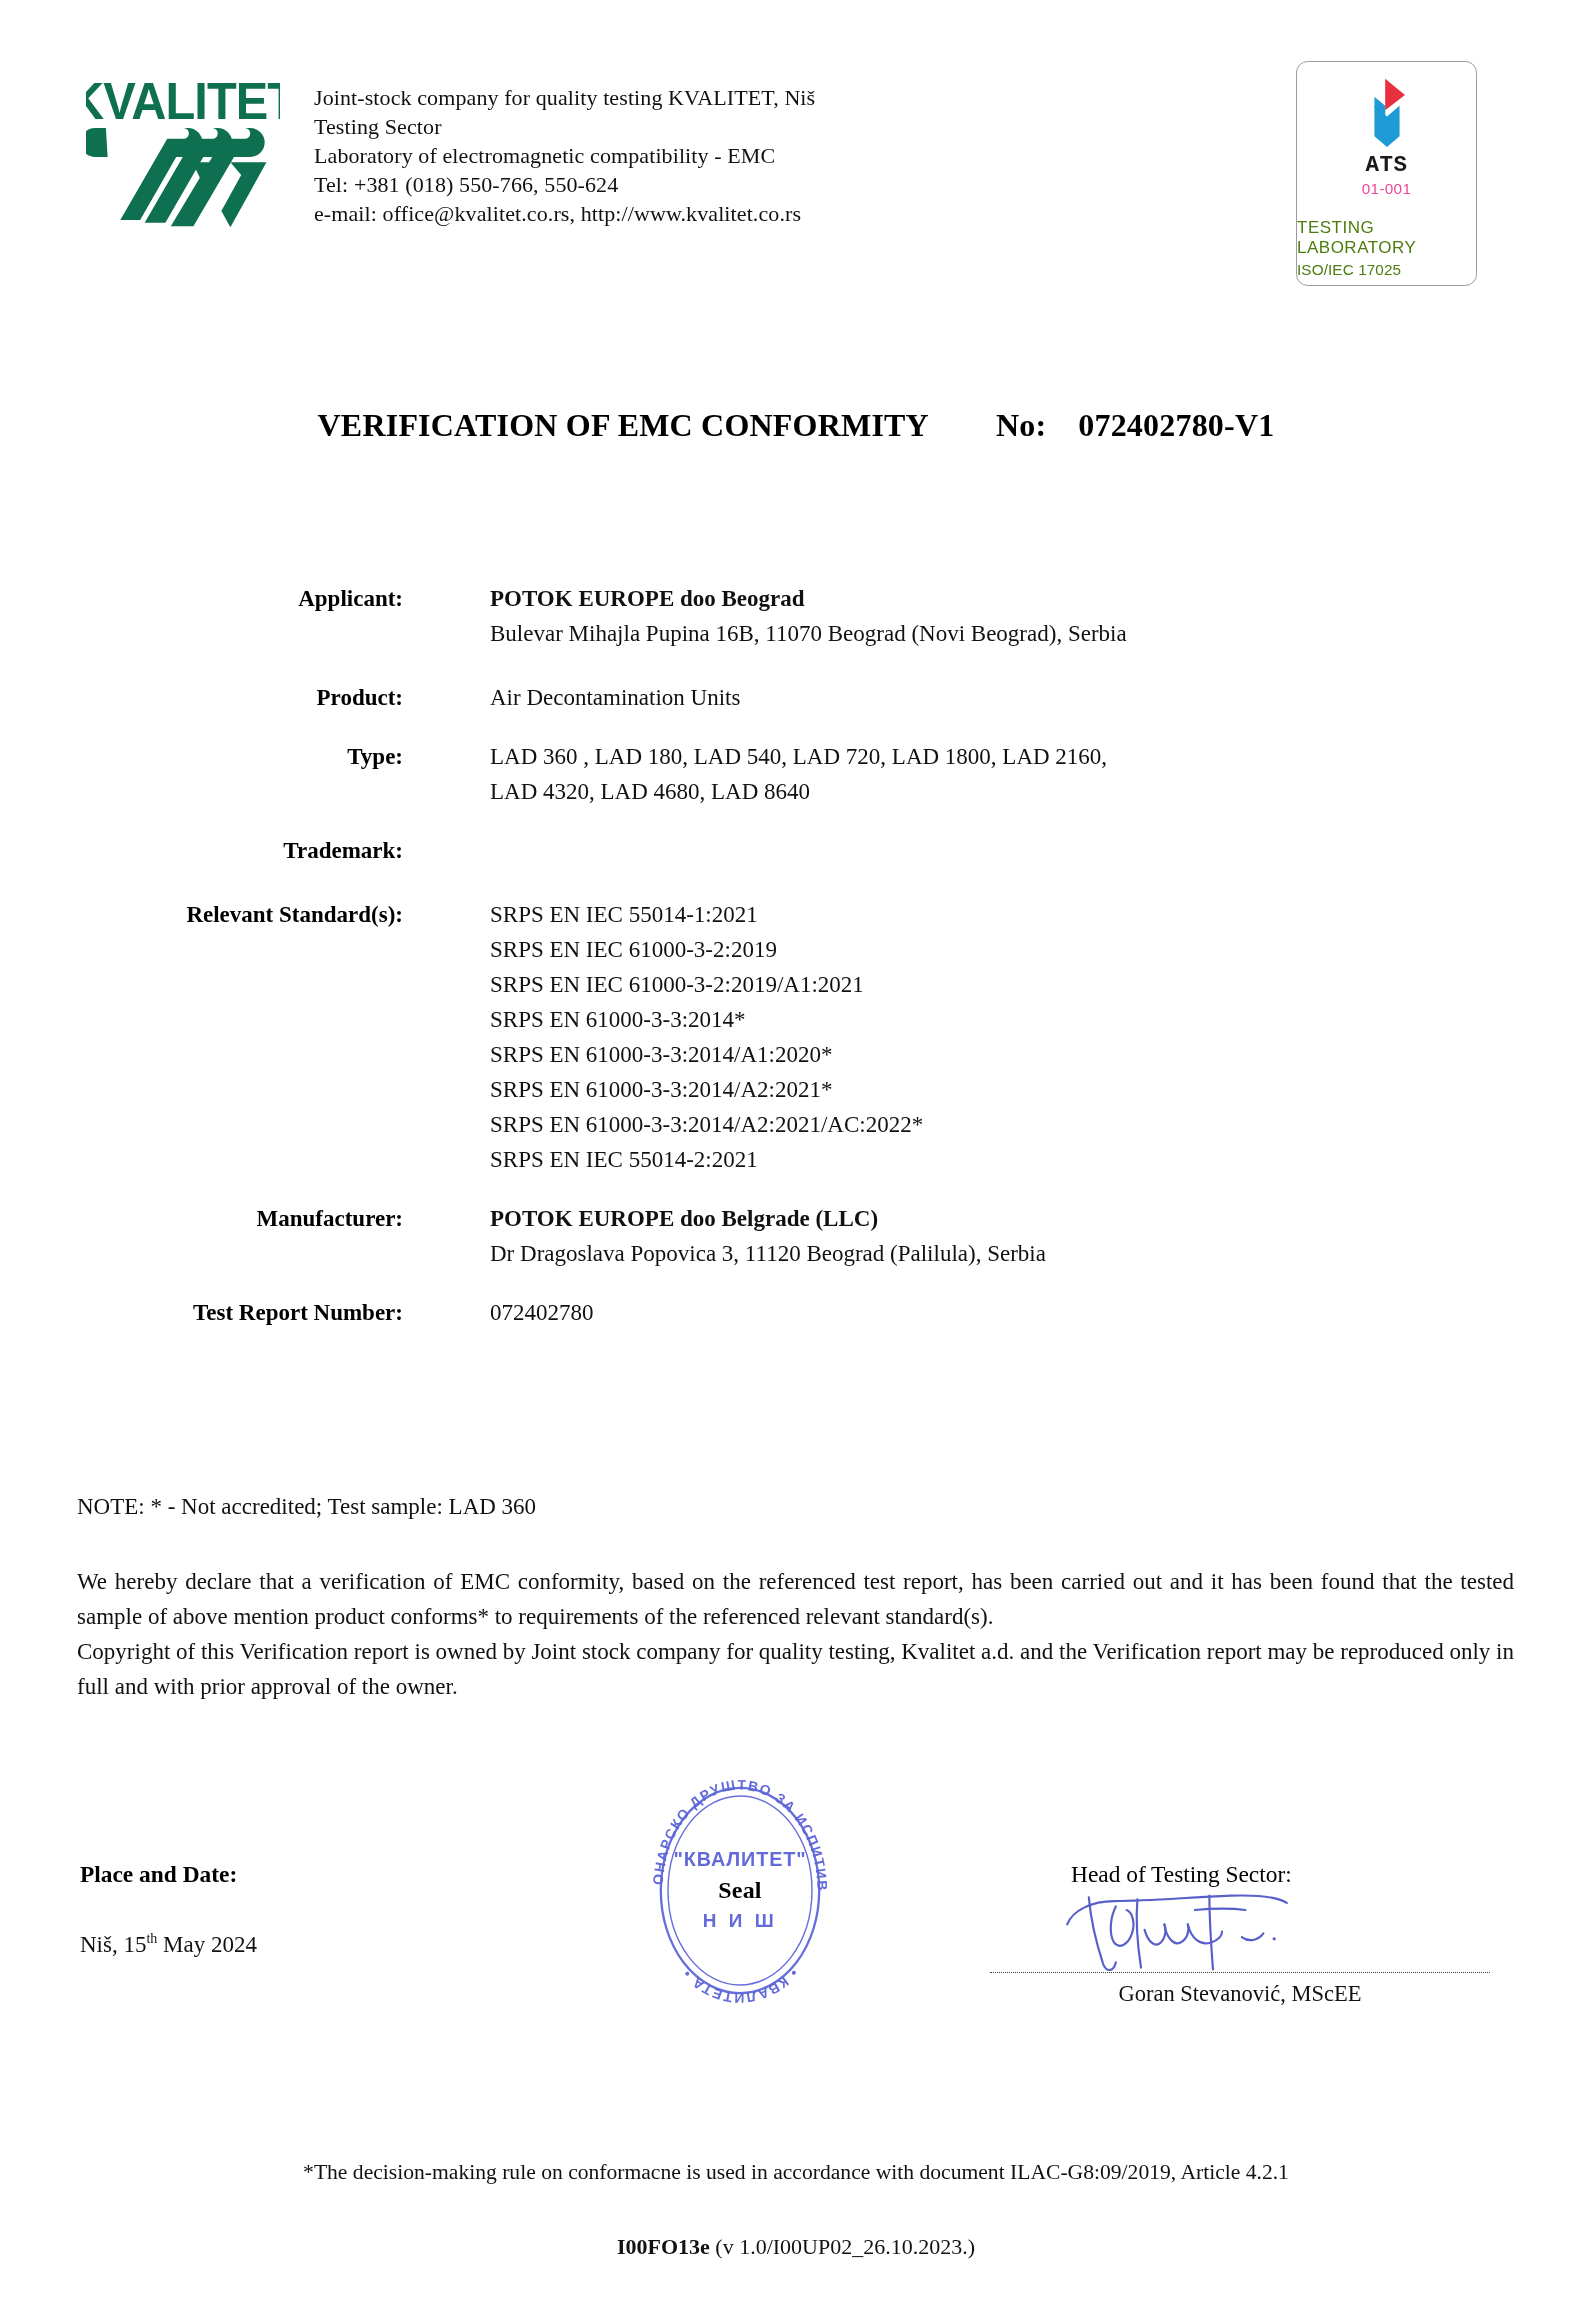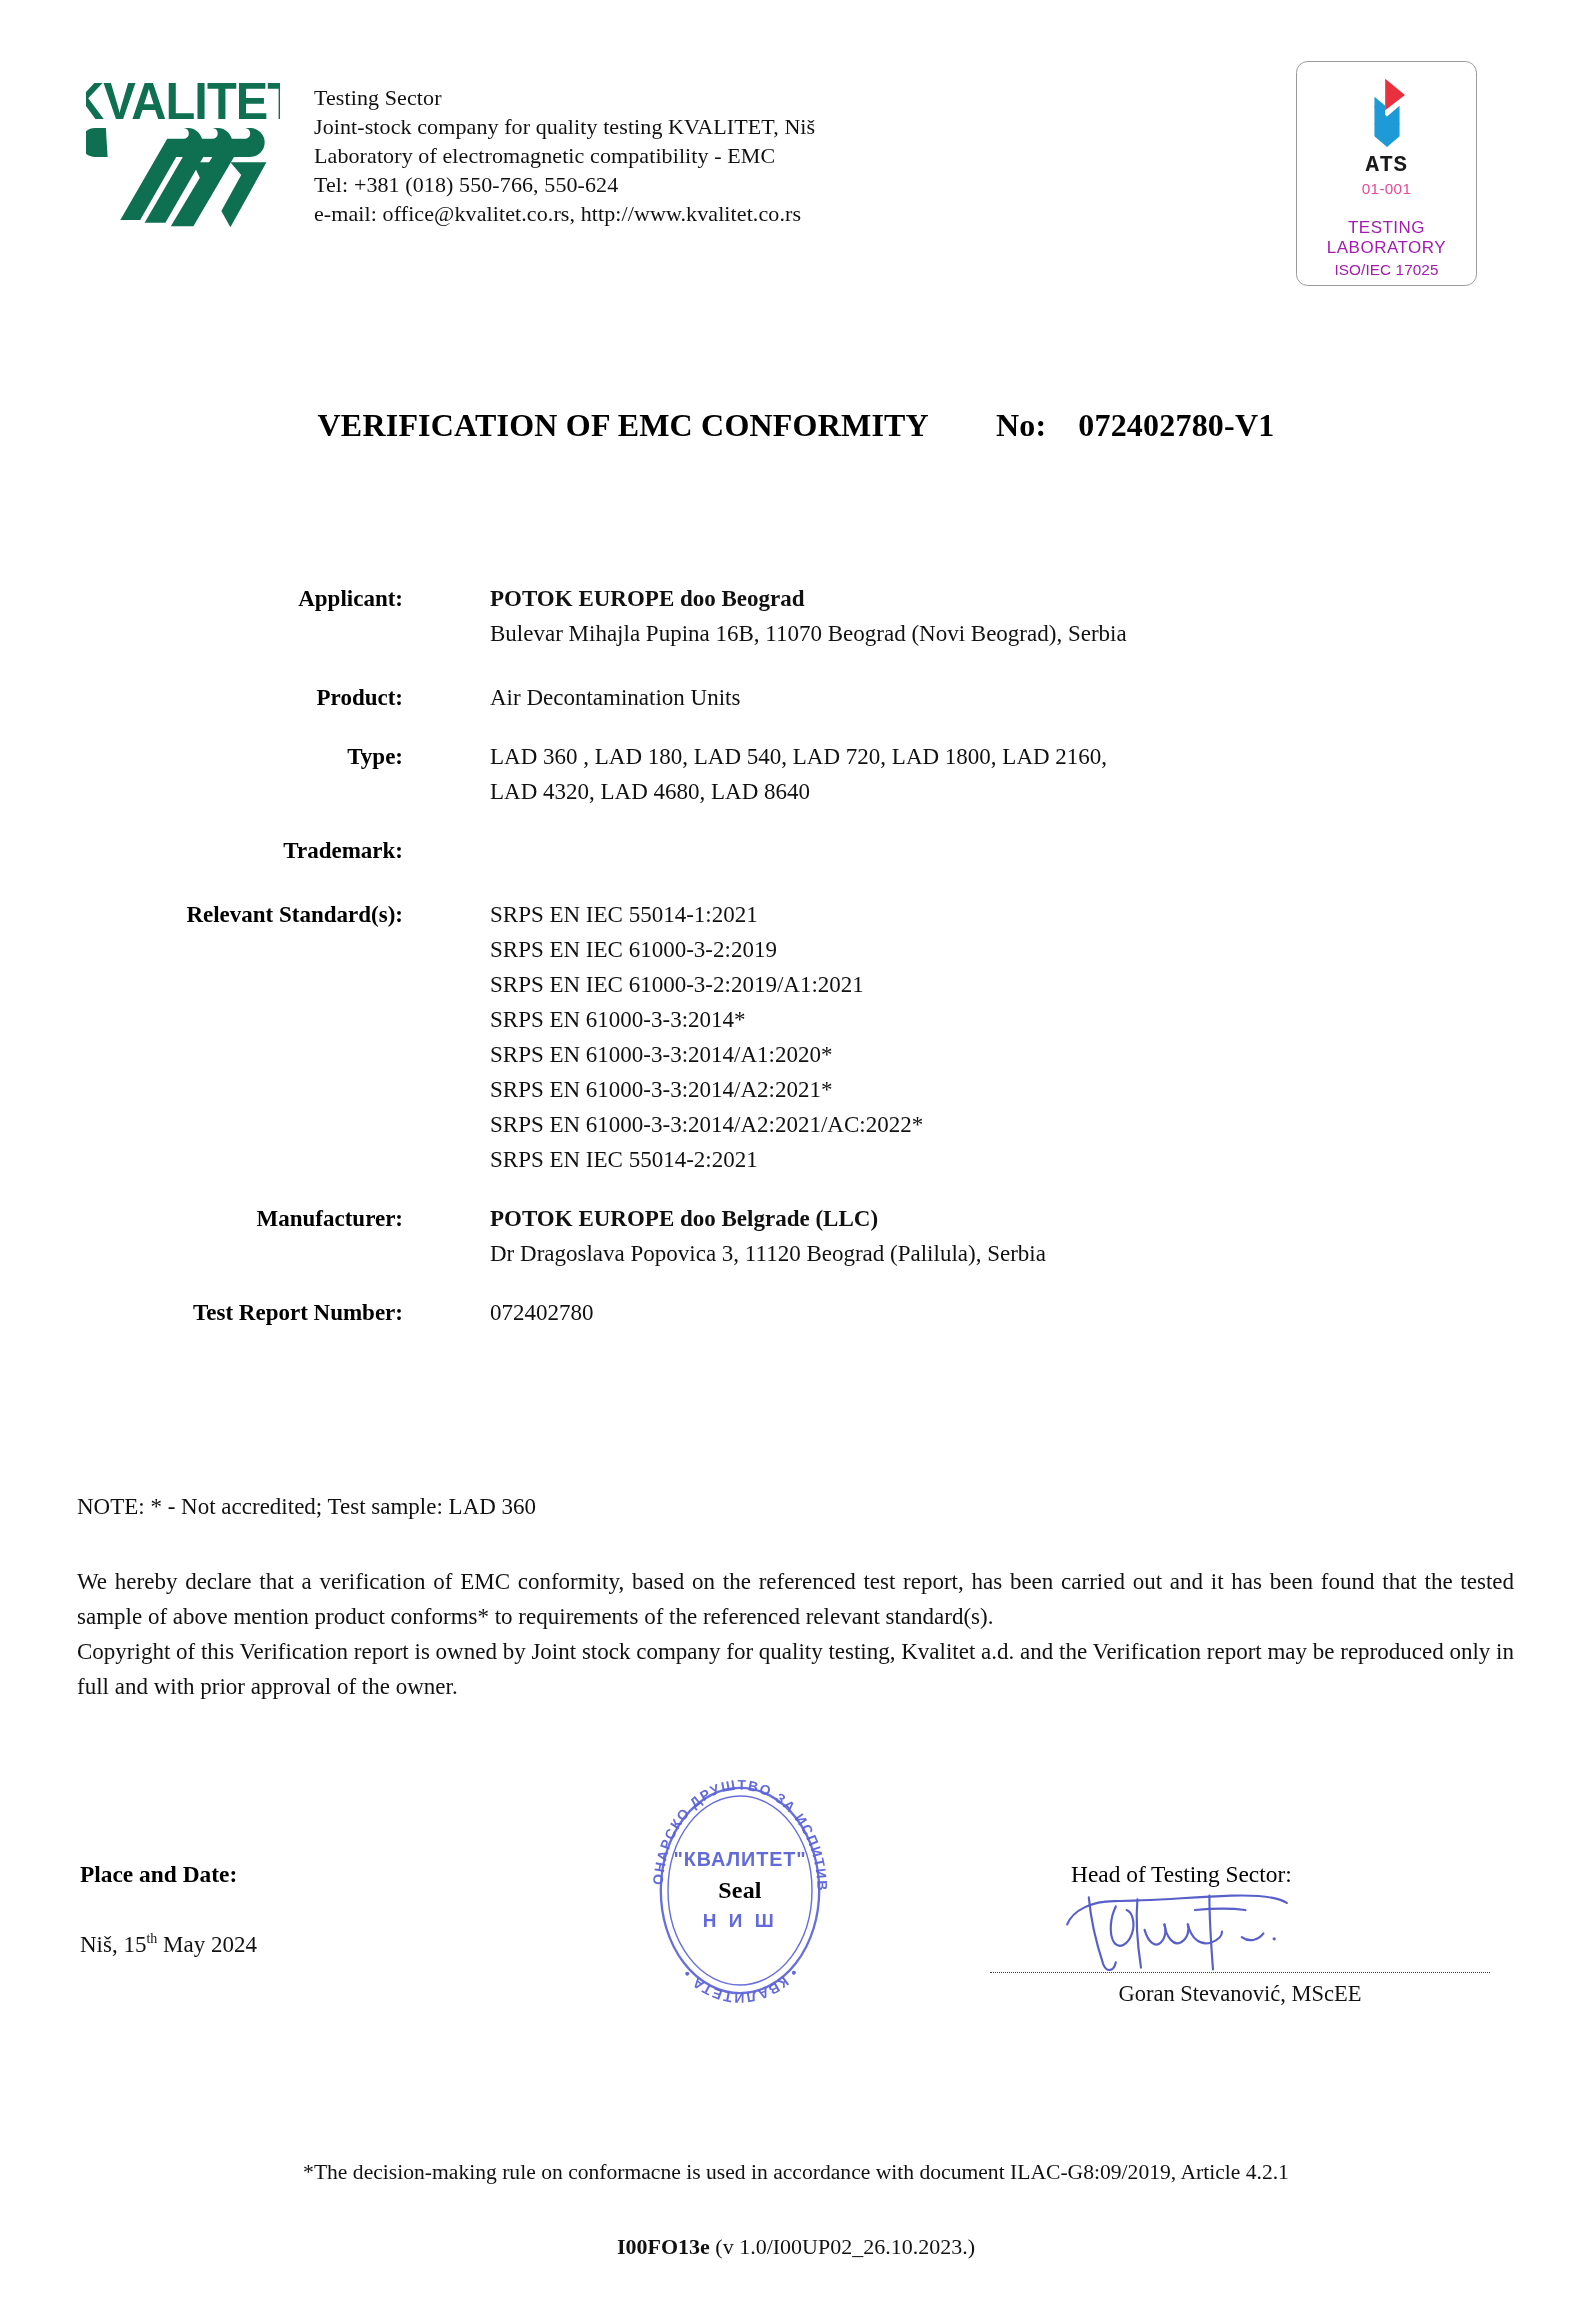--- a/index.html
+++ b/index.html
@@ -86,23 +86,22 @@
     left: 0; right: 0;
     text-align: center;
     font-family: "Liberation Sans", "DejaVu Sans", sans-serif;
     font-size: 15.3px;
     letter-spacing: 0.3px;
     color: #ec4899;
   }
   .ats-l1, .ats-l2, .ats-l3 {
     position: absolute;
     left: 0; right: 0;
-    text-align: center;
     font-family: "Liberation Sans", "DejaVu Sans", sans-serif;
-    color: #a21caf;
+    color: #4d7c0f;
   }
   .ats-l1 { top: 156px; font-size: 17px; letter-spacing: 0.5px; }
   .ats-l2 { top: 176px; font-size: 17px; letter-spacing: 0.5px; }
   .ats-l3 { top: 199px; font-size: 15.3px; letter-spacing: 0.1px; }
 
   
   .title-row {
     position: absolute;
     left: 0;
     top: 407px;
@@ -307,22 +306,22 @@
           <path d="M48 72 h98 a16 16 0 0 1 0 32 h-16 l-42 73 h-23 l54 -93 h21 a6 6 0 0 0 0 -12 h-92 z"></path>
           <path d="M80 72 h102 a16 16 0 0 1 0 32 h-18 l-45 77 h-25 l58 -97 h24 a6 6 0 0 0 0 -12 h-96 z"></path>
 
           <path d="M118 110 h38 l-19 40 z"></path>
           <path d="M160 110 h40 l-40 72 l-10 -18 l22 -40 z"></path>
         </g>
       </svg>
     </div>
 
     <div class="header-text">
+      <div>Joint-stock company for quality testing KVALITET, Niš</div>
       <div>Testing Sector</div>
-      <div>Joint-stock company for quality testing KVALITET, Niš</div>
       <div>Laboratory of electromagnetic compatibility - EMC</div>
       <div>Tel: +381 (018) 550-766, 550-624</div>
       <div>e-mail: office@kvalitet.co.rs, http://www.kvalitet.co.rs</div>
     </div>
 
     <div class="ats-badge">
       <svg class="ats-logo" viewBox="0 0 72 78" xmlns="http://www.w3.org/2000/svg">
         <path d="M22 32 L22 53 L36 65 L50 53 L50 32 L36 44 Z" fill="#1e9ad6"></path>
         <path d="M22 52 L22 66 L36 78 L50 66 L50 52 L36 64 Z" fill="#1e9ad6"></path>
         <path d="M34 2 L56 20 L34 37 Z" fill="#e8303f"></path>

